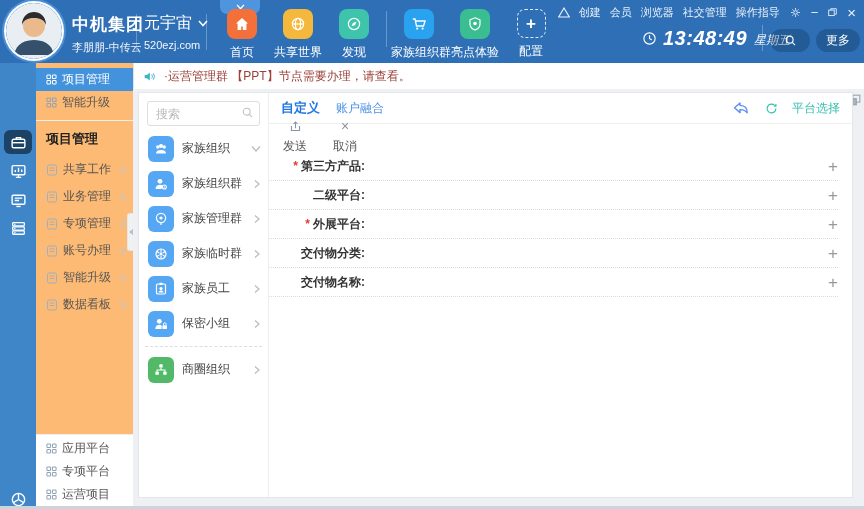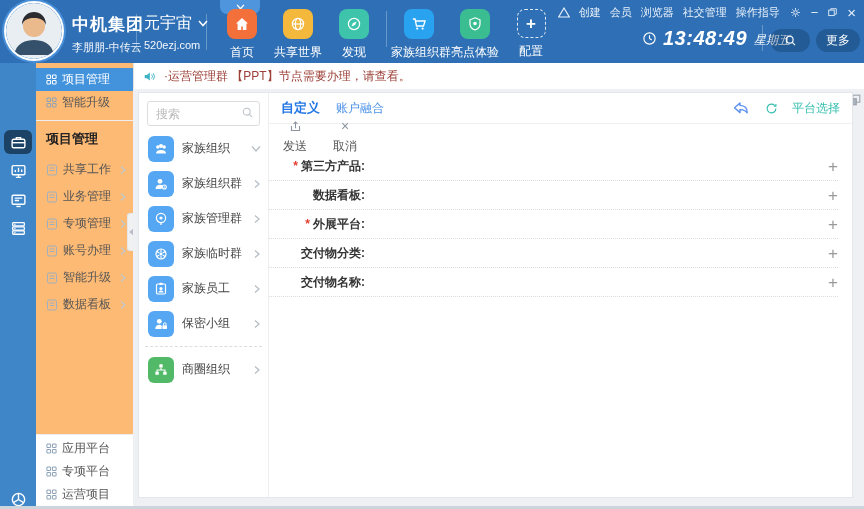--- a/index.html
+++ b/index.html
@@ -633,21 +633,21 @@
           <span class="tic" style="font-size:14px;line-height:1;">×</span>
           <span>取消</span>
         </span>
       </div>
       <div class="f-rows">
         <div class="f-row">
           <span class="f-label"><span class="req">*</span><span>第三方产品:</span></span>
           <span class="f-add">+</span>
         </div>
         <div class="f-row">
-          <span class="f-label"><span>数据看板:</span></span>
+          <span class="f-label"><span>二级平台:</span></span>
           <span class="f-add">+</span>
         </div>
         <div class="f-row">
           <span class="f-label"><span class="req">*</span><span>外展平台:</span></span>
           <span class="f-add">+</span>
         </div>
         <div class="f-row">
           <span class="f-label"><span>交付物分类:</span></span>
           <span class="f-add">+</span>
         </div>

